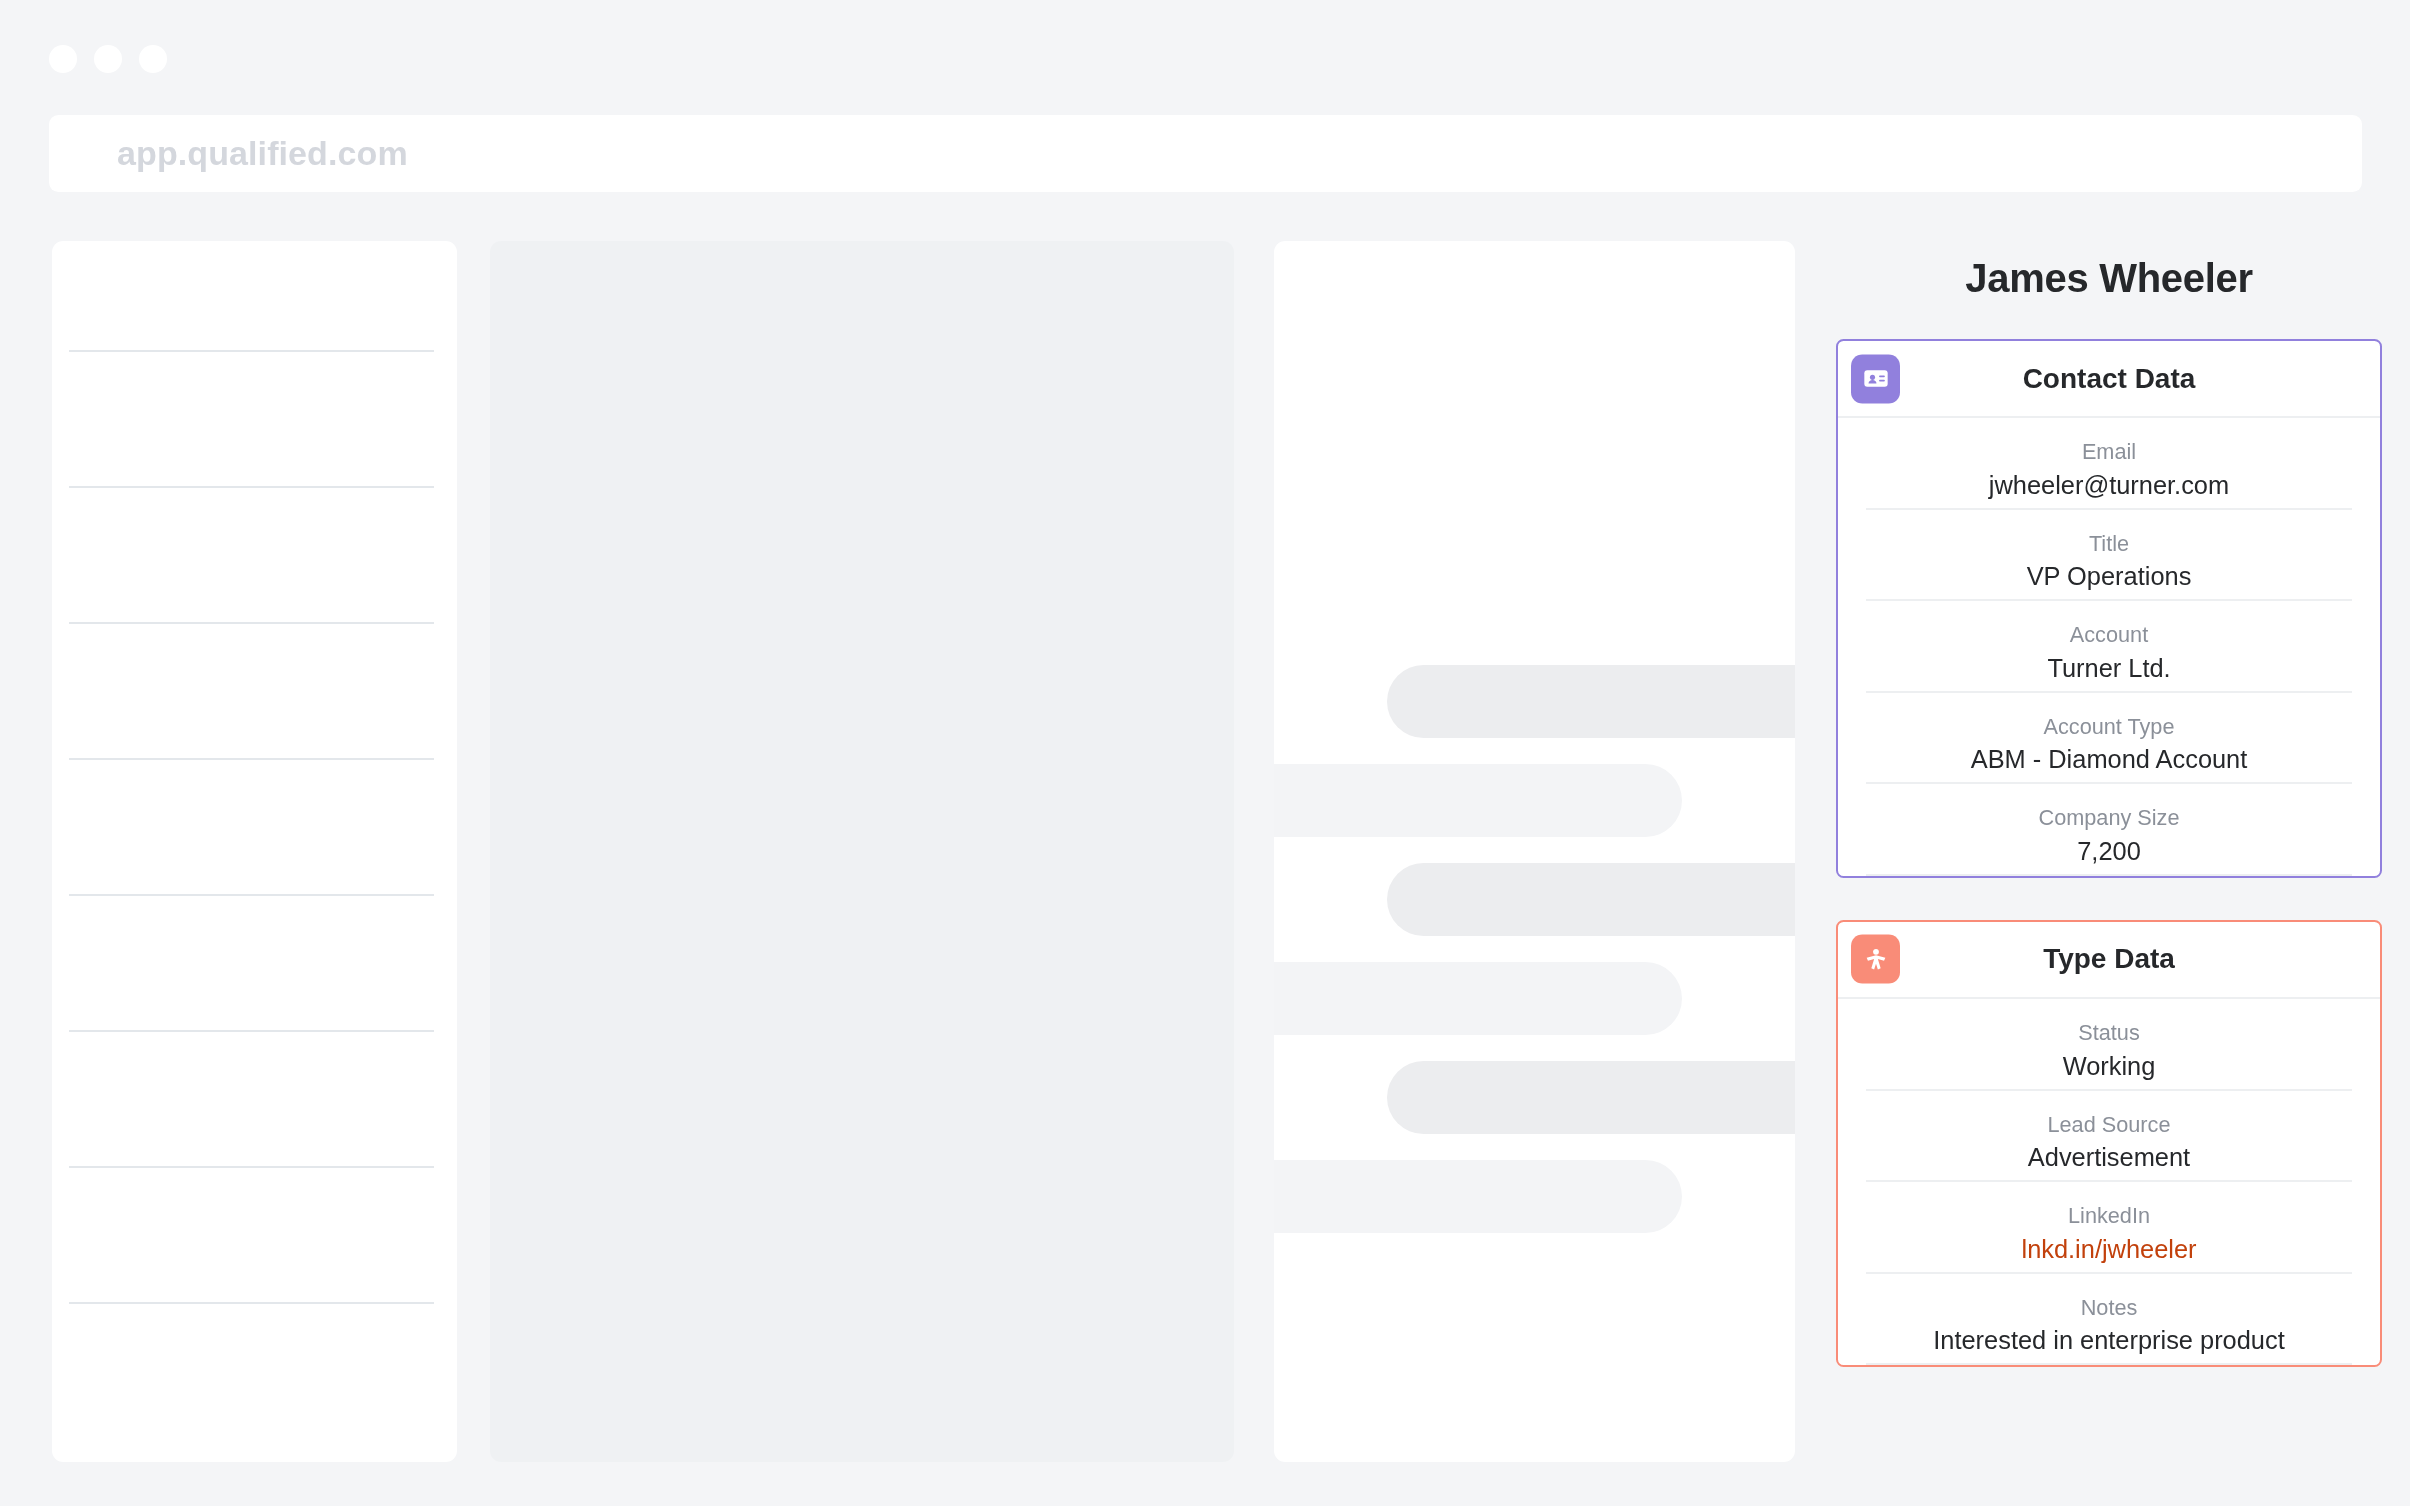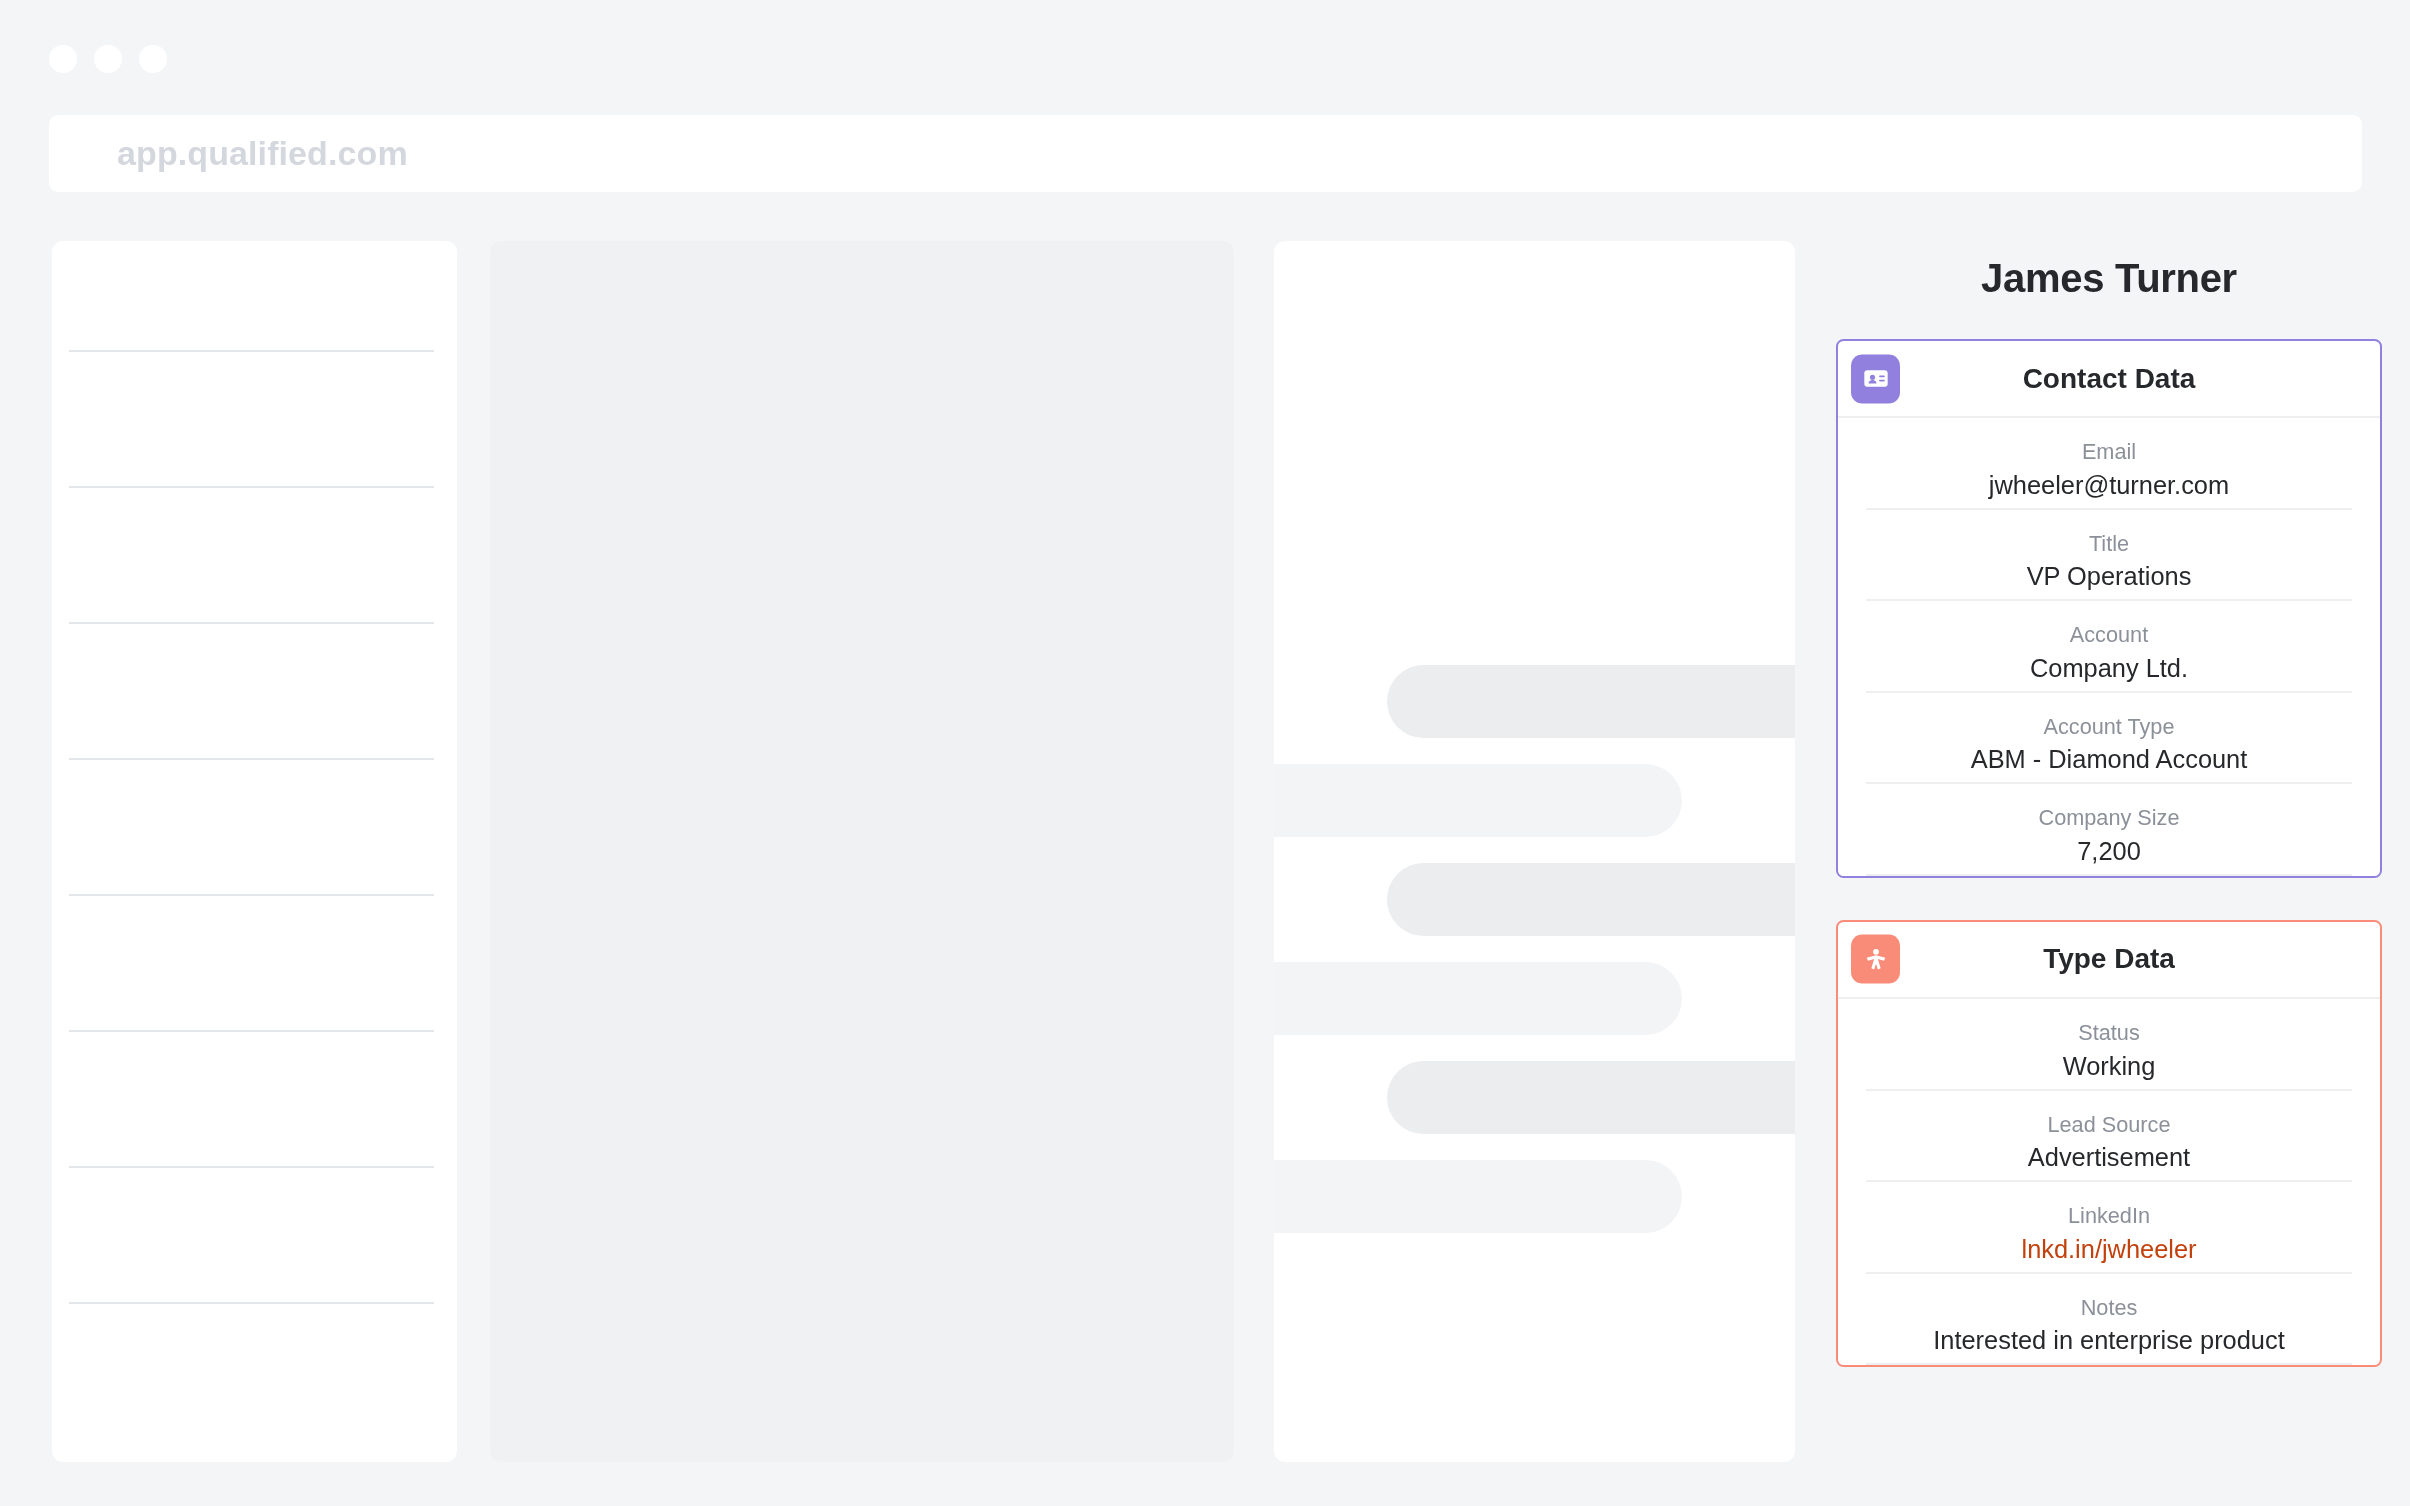--- a/index.html
+++ b/index.html
@@ -246,21 +246,21 @@
           <div class="bubble right"></div>
           <div class="bubble left"></div>
           <div class="bubble right"></div>
           <div class="bubble left"></div>
         </div>
     </div>
 
   </div>
 
   <div class="detail-col">
-    <div class="person-name">James Turner</div>
+    <div class="person-name">James Wheeler</div>
     <div id="cards-host">
         <div class="data-card contact">
           <div class="card-header">
             <span class="card-icon purple">
               <svg width="28" height="28" viewBox="0 0 24 24" fill="none">
                 <rect x="2" y="5" width="20" height="14" rx="2.5" fill="#fff"></rect>
                 <circle cx="9" cy="11" r="2.2" fill="#9180DD"></circle>
                 <path d="M5.6 16.2c0-1.9 1.5-3 3.4-3s3.4 1.1 3.4 3z" fill="#9180DD"></path>
                 <rect x="14.6" y="9.4" width="5" height="1.5" rx="0.75" fill="#9180DD"></rect>
                 <rect x="14.6" y="13" width="5" height="1.5" rx="0.75" fill="#9180DD"></rect>
@@ -272,21 +272,21 @@
             <div class="field">
               <div class="field-label">Email</div>
               <div class="field-value">jwheeler@turner.com</div>
             </div>
             <div class="field">
               <div class="field-label">Title</div>
               <div class="field-value">VP Operations</div>
             </div>
             <div class="field">
               <div class="field-label">Account</div>
-              <div class="field-value">Company Ltd.</div>
+              <div class="field-value">Turner Ltd.</div>
             </div>
             <div class="field">
               <div class="field-label">Account Type</div>
               <div class="field-value">ABM - Diamond Account</div>
             </div>
             <div class="field">
               <div class="field-label">Company Size</div>
               <div class="field-value">7,200</div>
             </div>
           </div>

